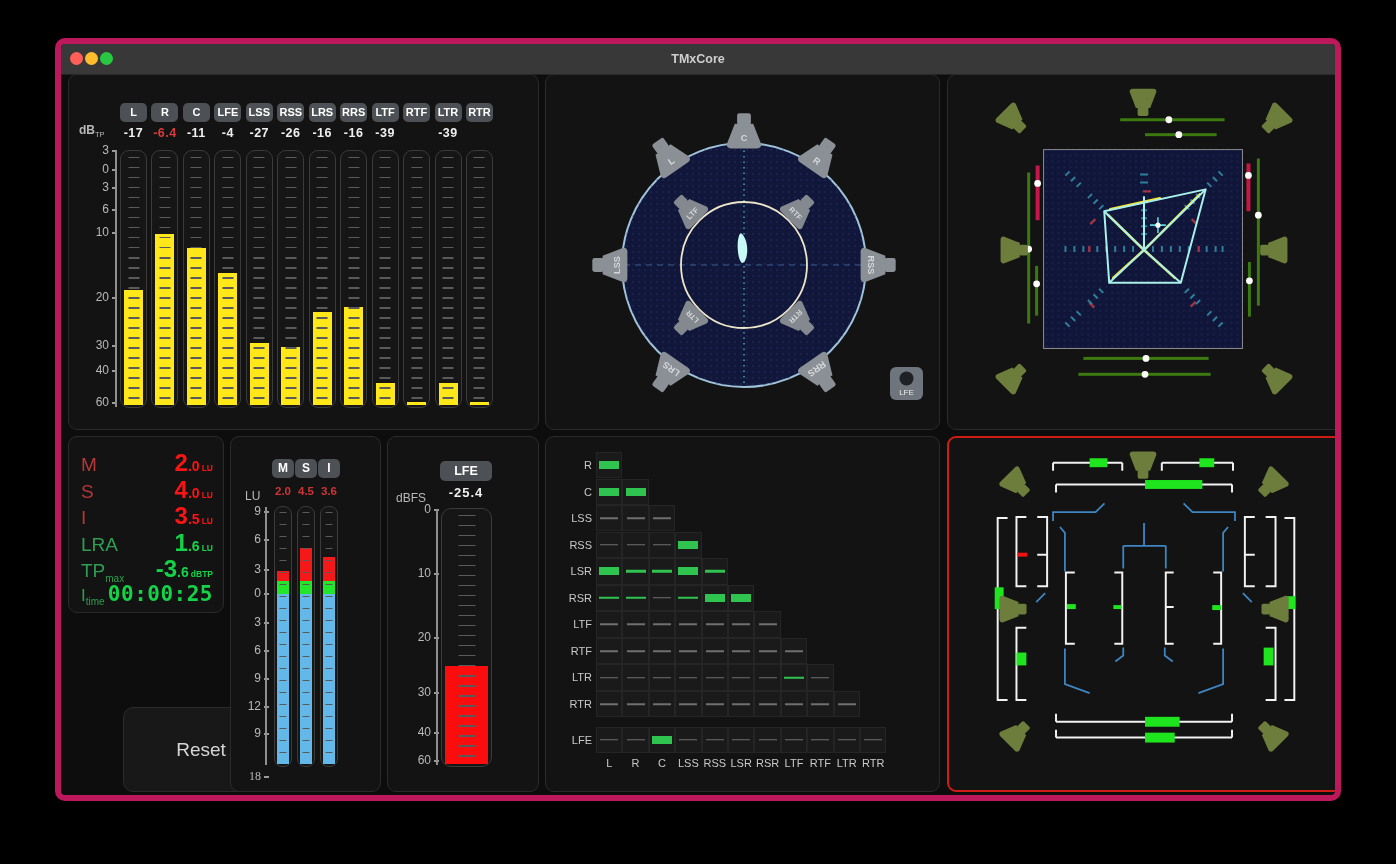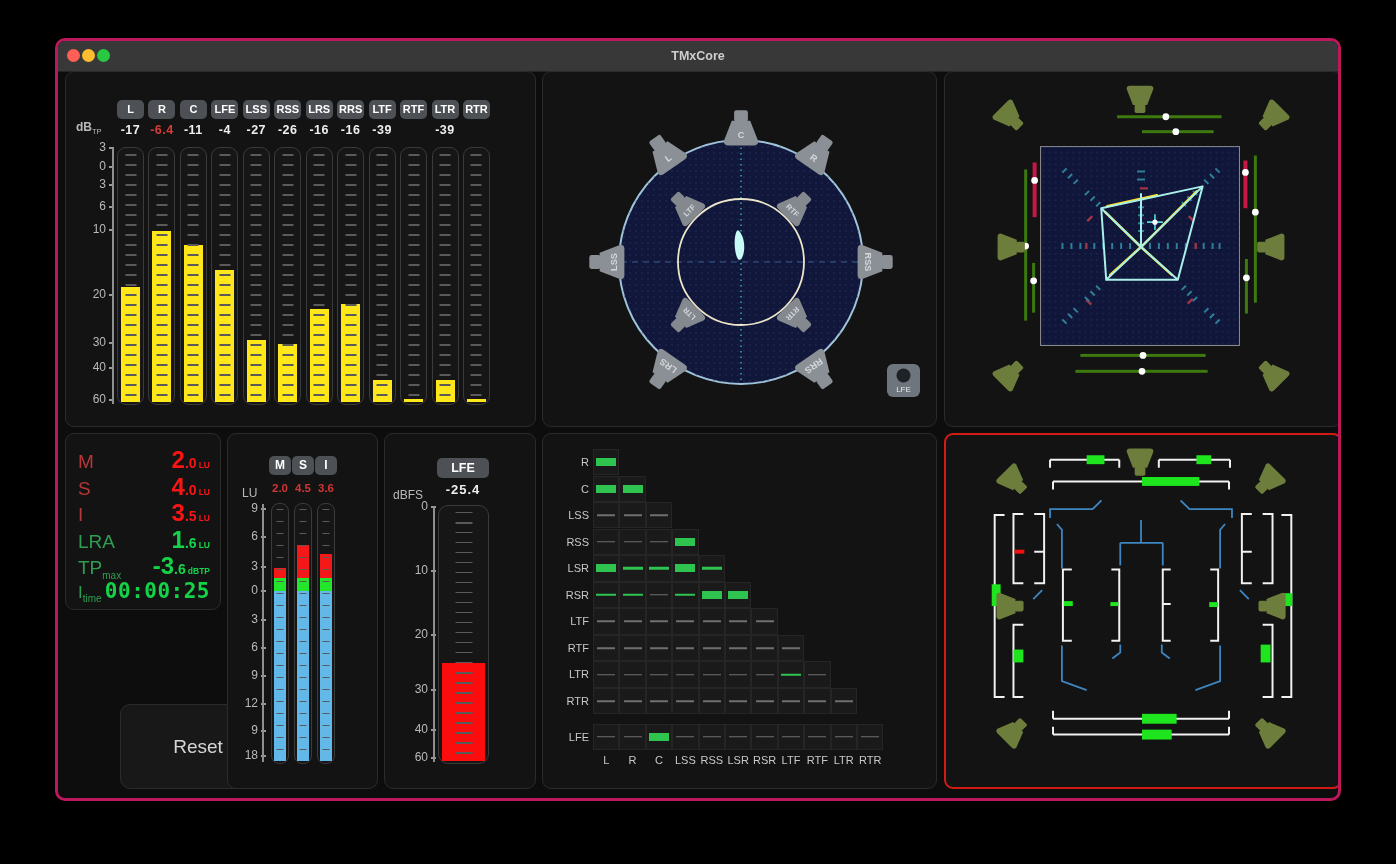--- a/index.html
+++ b/index.html
@@ -1,19 +1,19 @@
 <!DOCTYPE html>
 <html><head>
 <meta charset="utf-8">
 <style>
   html,body{margin:0;padding:0;background:#000;width:1396px;height:864px;overflow:hidden;
     font-family:"Liberation Sans",sans-serif;-webkit-font-smoothing:antialiased;}
   .abs{position:absolute;}
   #win{position:absolute;left:55px;top:38px;width:1286px;height:763px;background:#0d0d0d;
-    border:3px solid #be185d;border-radius:10px;box-sizing:border-box;overflow:hidden;}
+    border:6px solid #be185d;border-radius:10px;box-sizing:border-box;overflow:hidden;}
   #titlebar{position:absolute;left:0;top:0;right:0;height:30px;background:#383838;border-bottom:1px solid #242424;}
   .tl{position:absolute;top:8px;width:13px;height:13px;border-radius:50%;}
   #title{position:absolute;left:0;right:0;top:0;height:30px;line-height:30px;text-align:center;
     color:#cfcfcf;font-size:12.5px;font-weight:bold;}
   .panel{position:absolute;background:#131313;border:1px solid #2b2b2b;border-radius:9px;box-sizing:border-box;}
   
   .chbadge{position:absolute;top:28px;left:0;right:0;height:19px;background:#4d5054;border-radius:5px;
     color:#fff;font-size:11px;font-weight:bold;text-align:center;line-height:19px;}
   .chval{position:absolute;top:51px;left:-4px;right:-4px;text-align:center;color:#efefef;
     font-size:12.5px;font-weight:bold;letter-spacing:.5px;}
@@ -381,21 +381,21 @@
     <div class="scalecol" style="left:6px;top:0;width:24px;height:356px;">
         <span class="sl" style="top: 67px;">9</span>
         <span class="sl" style="top: 95px;">6</span>
         <span class="sl" style="top: 125px;">3</span>
         <span class="sl" style="top: 149px;">0</span>
         <span class="sl" style="top: 178px;">3</span>
         <span class="sl" style="top: 206px;">6</span>
         <span class="sl" style="top: 234px;">9</span>
         <span class="sl" style="top: 262px;">12</span>
         <span class="sl" style="top: 289px;">9</span>
-        <span class="sl" style="top: 314px;">18</span>
+        <span class="sl" style="top: 332px; font-family: Liberation Serif, serif;">18</span>
       </div>
     <div class="rulerline" style="left:34px;top:70px;height:258px;"></div>
     <div class="mbadge" style="left:41px;">M</div>
     <div class="mbadge" style="left:64px;">S</div>
     <div class="mbadge" style="left:87px;">I</div>
     <div class="mval" style="left:38px;">2.0</div>
     <div class="mval" style="left:61px;">4.5</div>
     <div class="mval" style="left:84px;">3.6</div>
     <div class="mcol" style="left:43px;">
       <div class="seg" style="bottom: 2px; background: rgb(98, 184, 232); height: 170px;"></div>

